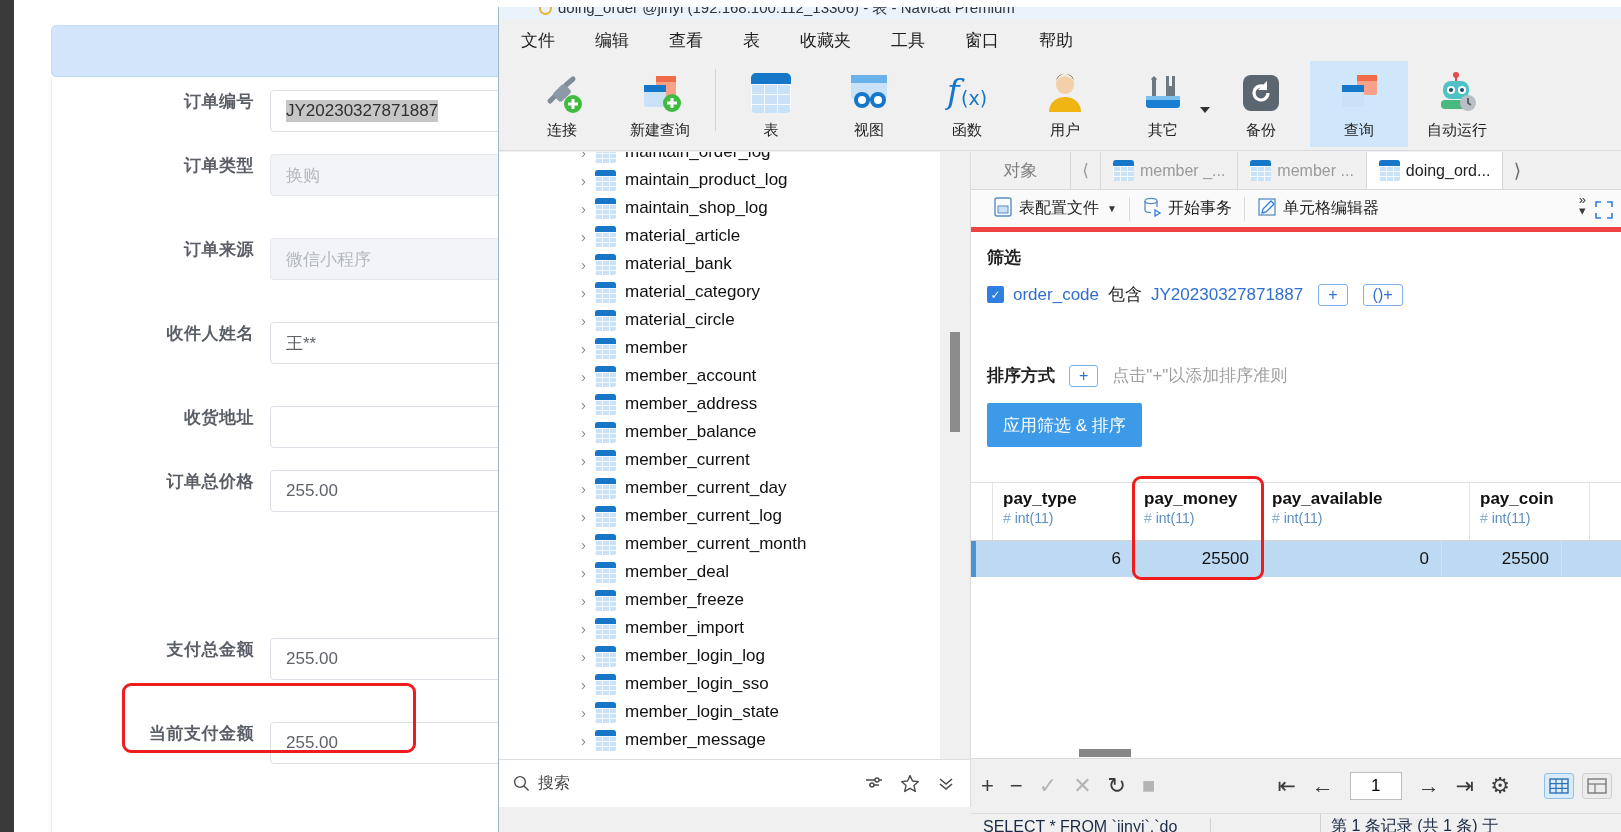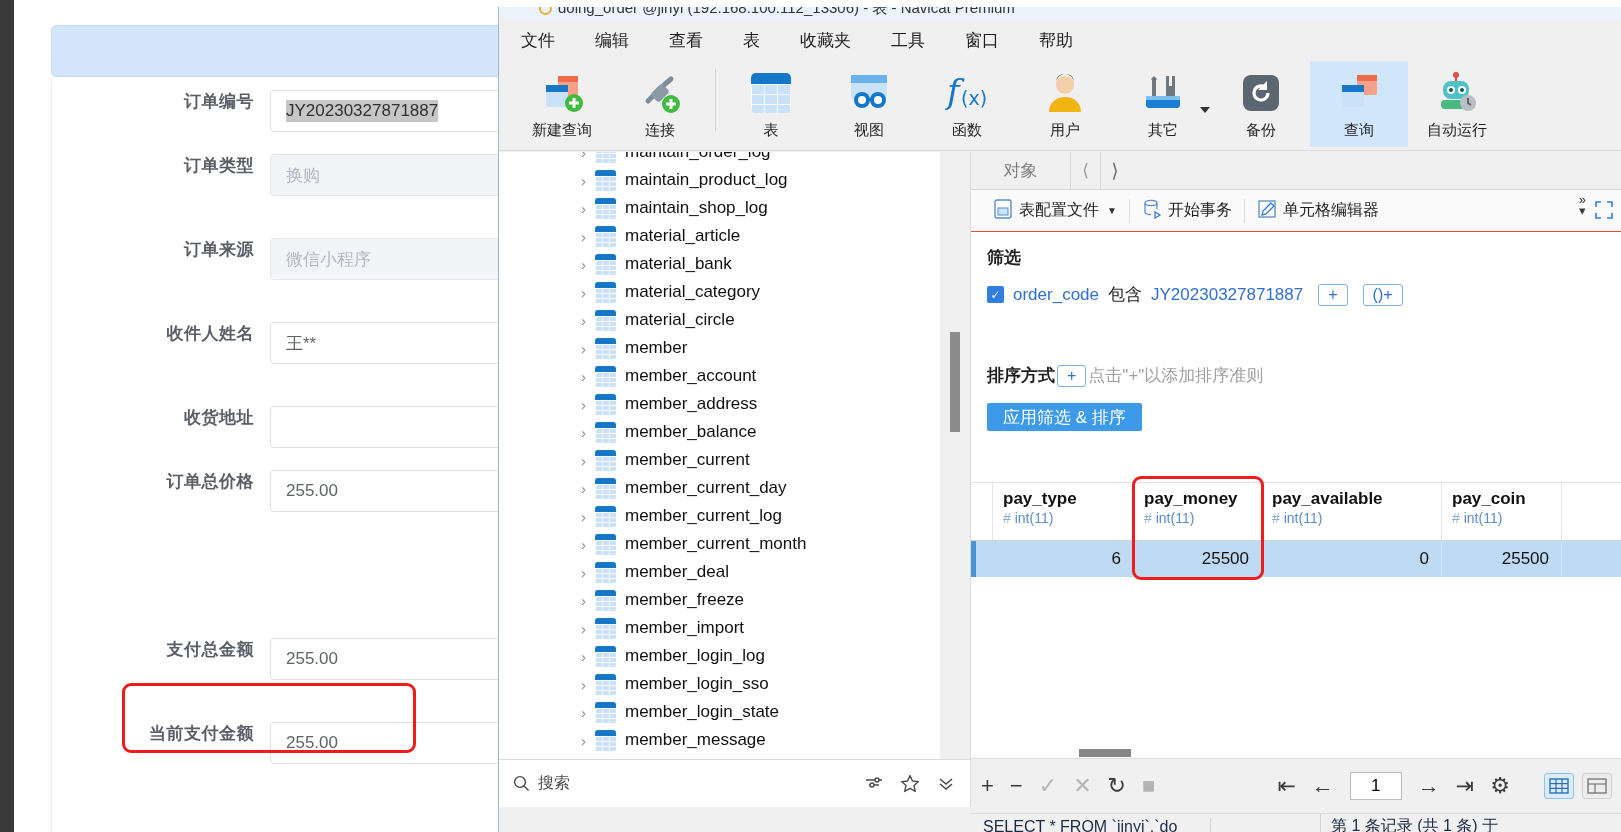--- a/index.html
+++ b/index.html
@@ -183,21 +183,21 @@
     font-size: 16px; color: #9a9a9a; border-right: 1px solid #d8d8d8;
     background: #f0f0f0; white-space: nowrap;
   }
   .obj-tab.active { background: #fff; color: #1f1f1f; }
   .obj-next {
     width: 28px; display:flex; align-items:center; justify-content:center;
     color:#6d6d6d; font-size:19px;
   }
 
   .nv-tools2 {
-    height: 42px; background: #fafafa; border-bottom: 1px solid #ef4444;
+    height: 42px; background: #fafafa; border-bottom: 5px solid #ef4444;
     display: flex; align-items: center; padding-left: 10px; position: relative;
   }
   .t2 { display:flex; align-items:center; gap:6px; font-size:16px; color:#1f1f1f; padding: 0 12px; white-space: nowrap; }
   .t2sep { width:1px; height:24px; background:#dcdcdc; }
   .t2 .cdown { font-size: 10px; color:#333; margin-left: 2px;}
   .chevs { position:absolute; right: 36px; top: 4px; color:#3a3a3a; font-size: 13px; line-height: 11px; text-align:center;}
   .expand-ic { position:absolute; right: 8px; top: 10px; width:20px; height:20px; }
 
   .filter-pane { background: #fff; padding: 14px 0 0 16px; position: relative; }
   .f-title { font-size: 17px; font-weight: bold; color: #1f1f1f; }
@@ -206,26 +206,26 @@
     width: 17px; height: 17px; background: #2f7fe0; border-radius: 2px;
     color: #fff; font-size: 12px; display:flex; align-items:center; justify-content:center;
   }
   .f-col { color: #2f6fd0; }
   .f-op  { color: #1f1f1f; }
   .f-val { color: #2f6fd0; }
   .f-btn {
     border: 1px solid #7fb0e8; color: #2f6fd0; border-radius: 3px;
     padding: 1px 9px; font-size: 16px; margin-left: 6px; background:#fff;
   }
-  .sort-row { margin-top: 58px; display: flex; align-items: center; gap: 2px; }
+  .sort-row { margin-top: 58px; display: flex; align-items: center; gap: 14px; }
   .sort-title { font-size: 17px; font-weight: bold; color: #1f1f1f; }
   .sort-hint { font-size: 17px; color: #a0a0a0; }
   .apply-btn {
     margin-top: 16px; display: inline-flex; align-items: center; justify-content: center;
-    height: 28px; padding: 0 16px; background: #3d9ae8; color: #fff;
+    height: 44px; padding: 0 16px; background: #3d9ae8; color: #fff;
     font-size: 17px; border-radius: 2px;
   }
 
   
   .grid { position: absolute; left: 472px; top: 330px; width: 651px; height: 276px; background:#fff;
           border-top: 1px solid #e2e2e2; }
   .grid-head { display:flex; height: 58px; border-bottom:1px solid #d6d6d6; }
   .gh {
     border-right: 1px solid #e4e4e4; padding: 6px 10px 0 10px;
     display:flex; flex-direction:column; justify-content:flex-start;
@@ -328,43 +328,43 @@
         <div class="mi">收藏夹</div>
         <div class="mi">工具</div>
         <div class="mi">窗口</div>
         <div class="mi">帮助</div>
       </div>
 
     <div class="nv-toolbar" id="toolbar">
         <div class="tb-item">
           <div class="tb-icon">
             <svg width="44" height="44" viewBox="0 0 44 44">
-              <rect x="18" y="5" width="20" height="20" rx="2" fill="#f7a08a"></rect>
-              <rect x="18" y="5" width="20" height="6" fill="#ef6b4a"></rect>
-              <rect x="6" y="14" width="22" height="22" rx="2" fill="#c9e2f8"></rect>
-              <rect x="6" y="14" width="22" height="7" fill="#1677c9"></rect>
-              <circle cx="34" cy="32" r="9" fill="#3fbb3f"></circle>
-              <path d="M34 27v10M29 32h10" stroke="#fff" stroke-width="3"></path>
-            </svg>
-          </div>
-          <div class="tb-label">新建查询</div>
-        </div>
-        <div class="tb-item">
-          <div class="tb-icon">
-            <svg width="44" height="44" viewBox="0 0 44 44">
               <g stroke="#7d8d99" stroke-width="5" stroke-linecap="round" fill="none">
                 <line x1="10" y1="30" x2="18" y2="22"></line>
                 <line x1="26" y1="14" x2="33" y2="8"></line>
               </g>
               <rect x="14" y="16" width="16" height="12" rx="3" transform="rotate(-45 22 22)" fill="#8b9aa6"></rect>
               <circle cx="33" cy="33" r="9" fill="#3fbb3f"></circle>
               <path d="M33 28v10M28 33h10" stroke="#fff" stroke-width="3"></path>
             </svg>
           </div>
           <div class="tb-label">连接</div>
+        </div>
+        <div class="tb-item">
+          <div class="tb-icon">
+            <svg width="44" height="44" viewBox="0 0 44 44">
+              <rect x="18" y="5" width="20" height="20" rx="2" fill="#f7a08a"></rect>
+              <rect x="18" y="5" width="20" height="6" fill="#ef6b4a"></rect>
+              <rect x="6" y="14" width="22" height="22" rx="2" fill="#c9e2f8"></rect>
+              <rect x="6" y="14" width="22" height="7" fill="#1677c9"></rect>
+              <circle cx="34" cy="32" r="9" fill="#3fbb3f"></circle>
+              <path d="M34 27v10M29 32h10" stroke="#fff" stroke-width="3"></path>
+            </svg>
+          </div>
+          <div class="tb-label">新建查询</div>
         </div>
         <div class="tb-sep"></div>
         <div class="tb-item">
           <div class="tb-icon">
             <div class="ico-table">
               <div class="g"></div>
             </div>
           </div>
           <div class="tb-label">表</div>
         </div>
@@ -735,20 +735,46 @@
               <polyline points="4,10 10,15 16,10" fill="none" stroke="#4a4a4a" stroke-width="1.6"></polyline>
             </svg>
         </span>
       </div>
 
       <div class="nv-right">
 
         <div class="nv-objbar">
           <div class="obj-label">对象</div>
           <div class="obj-arrow">⟨</div>
+          <div id="objtabs" style="display:flex;">
+              <div class="obj-tab">
+                <span>
+                  <div class="ico-table small">
+                    <div class="g"></div>
+                  </div>
+                </span>
+                <span>member _...</span>
+              </div>
+              <div class="obj-tab">
+                <span>
+                  <div class="ico-table small">
+                    <div class="g"></div>
+                  </div>
+                </span>
+                <span>member ...</span>
+              </div>
+              <div class="obj-tab active">
+                <span>
+                  <div class="ico-table small">
+                    <div class="g"></div>
+                  </div>
+                </span>
+                <span>doing_ord...</span>
+              </div>
+            </div>
           <div class="obj-next">⟩</div>
         </div>
 
         <div class="nv-tools2">
           <div id="tools2" style="display:flex;align-items:center;">
               <div class="t2">
                 <span><svg width="20" height="20" viewBox="0 0 20 20">
                     <rect x="2" y="1" width="16" height="18" rx="2" fill="none" stroke="#5b8ec4" stroke-width="1.4"></rect>
                     <rect x="5" y="9" width="10" height="7" fill="#c9e2f8" stroke="#5b8ec4" stroke-width="1"></rect>
                   </svg></span>
@@ -805,21 +831,21 @@
         <div class="grid-head" id="gridhead">
             <div style="width: 22px; border-right: 1px solid rgb(228, 228, 228);"></div>
             <div class="gh" style="width: 141px;">
               <div class="n">pay_type</div>
               <div class="t"><span class="hash"># </span><span>int(11)</span></div>
             </div>
             <div class="gh" style="width: 128px;">
               <div class="n">pay_money</div>
               <div class="t"><span class="hash"># </span><span>int(11)</span></div>
             </div>
-            <div class="gh" style="width: 180px;">
+            <div class="gh" style="width: 208px;">
               <div class="n">pay_available</div>
               <div class="t"><span class="hash"># </span><span>int(11)</span></div>
             </div>
             <div class="gh" style="width: 120px;">
               <div class="n">pay_coin</div>
               <div class="t"><span class="hash"># </span><span>int(11)</span></div>
             </div>
           </div>
         <div id="gridbody">
             <div class="grid-row">

